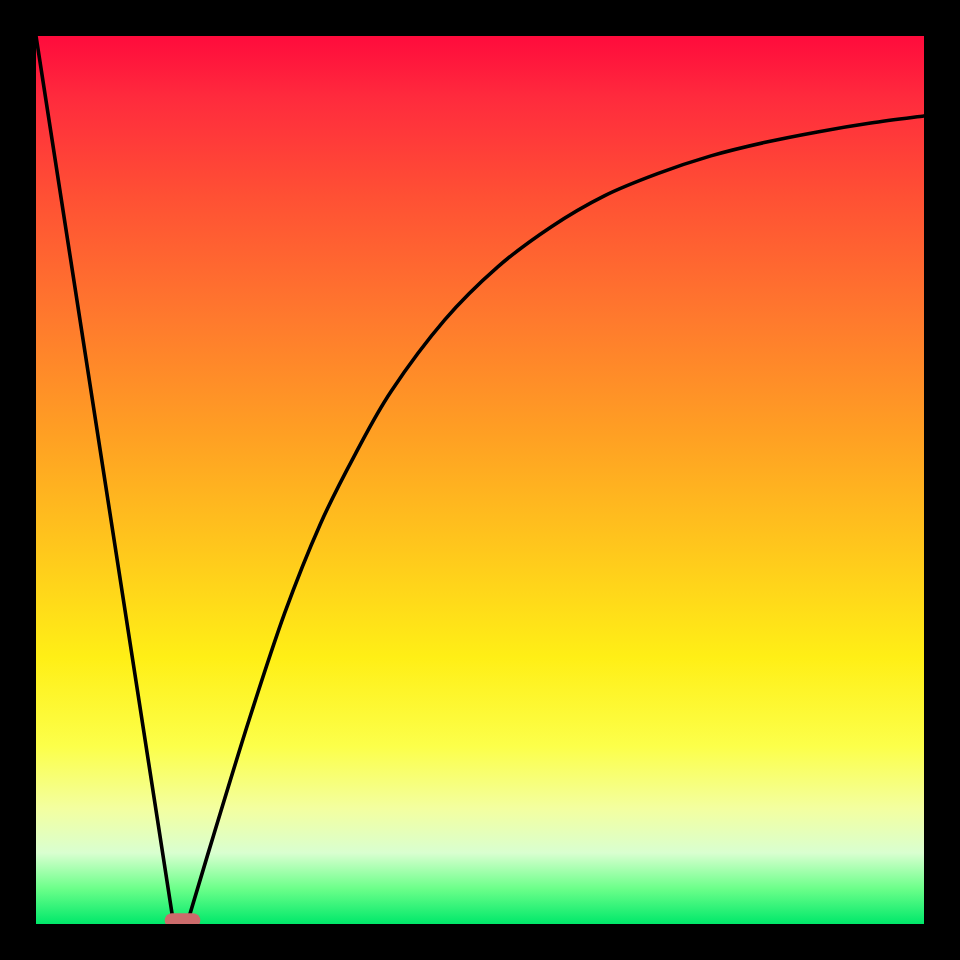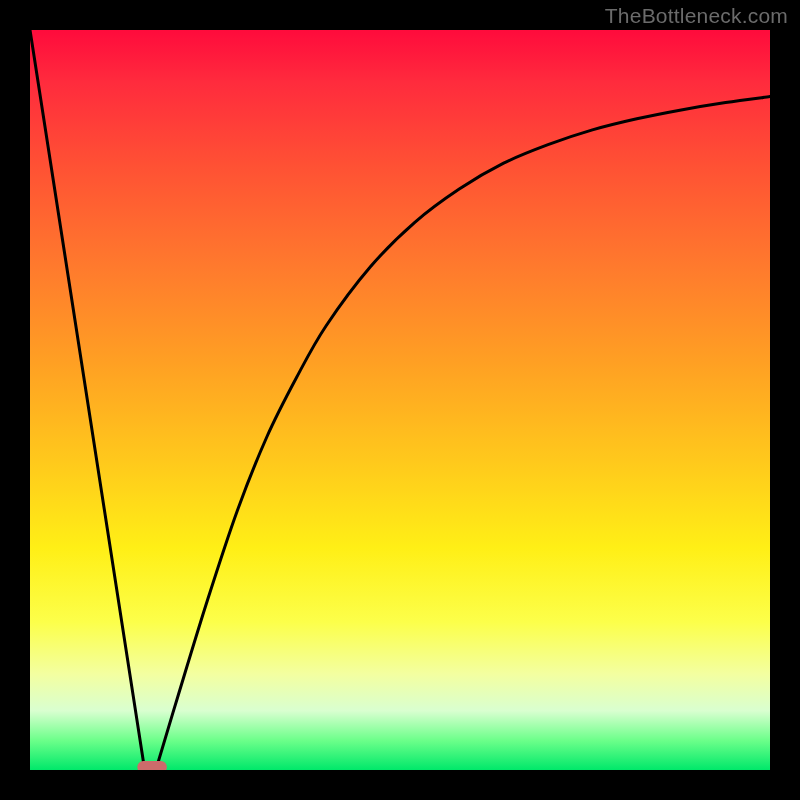--- a/index.html
+++ b/index.html
@@ -57,21 +57,20 @@
     font-size: 21px;
     font-weight: 400;
     letter-spacing: 0.2px;
     user-select: none;
   }
 </style>
 </head>
 <body>
 
 <div class="frame">
-  <div class="watermark">TheBottleneck.com</div>
   <div class="plot">
     <div class="gradient"></div>
     <svg class="curve" viewBox="0 0 740 740" preserveAspectRatio="none">
       <g>
         <path id="left-line" fill="none" stroke="#000" stroke-width="3" stroke-linecap="round" d="M 0 0 L 114.7 740"></path>
         <path id="right-curve" fill="none" stroke="#000" stroke-width="3" stroke-linecap="round" d="M 125.80000000000001 740 C 129.5 727.6666666666666, 139.36666666666667 694.3666666666667, 148 666 C 156.63333333333333 637.6333333333333, 167.73333333333332 600.6333333333333, 177.6 569.8 C 187.46666666666667 538.9666666666666, 197.33333333333334 508.1333333333333, 207.20000000000002 481 C 217.0666666666667 453.8666666666667, 226.93333333333334 429.2, 236.8 407 C 246.66666666666669 384.8, 256.5333333333333 366.29999999999995, 266.4 347.79999999999995 C 276.26666666666665 329.29999999999995, 283.66666666666663 314.5, 296 296 C 308.33333333333337 277.5, 325.6 254.06666666666663, 340.40000000000003 236.79999999999995 C 355.20000000000005 219.53333333333327, 370 205.34999999999997, 384.8 192.39999999999998 C 399.6 179.45, 414.4 168.96666666666667, 429.2 159.10000000000002 C 444 149.23333333333338, 458.8 140.60000000000005, 473.6 133.20000000000005 C 488.40000000000003 125.80000000000005, 503.2 120.25000000000006, 518 114.70000000000005 C 532.8 109.15000000000003, 547.6 104.21666666666665, 562.4 99.89999999999998 C 577.1999999999999 95.5833333333333, 592 92.12999999999995, 606.8 88.79999999999995 C 621.5999999999999 85.46999999999996, 636.4000000000001 82.63333333333328, 651.2 79.91999999999996 C 666 77.20666666666664, 680.8 74.73999999999997, 695.5999999999999 72.51999999999998 C 710.3999999999999 70.3, 732.6 67.58666666666669, 740 66.60000000000002"></path>
         <rect id="marker" rx="6" ry="6" fill="#cc6b6b" stroke="none" x="107.3" y="731" width="29.60000000000001" height="12"></rect>
       </g>
     </svg>
   </div>

